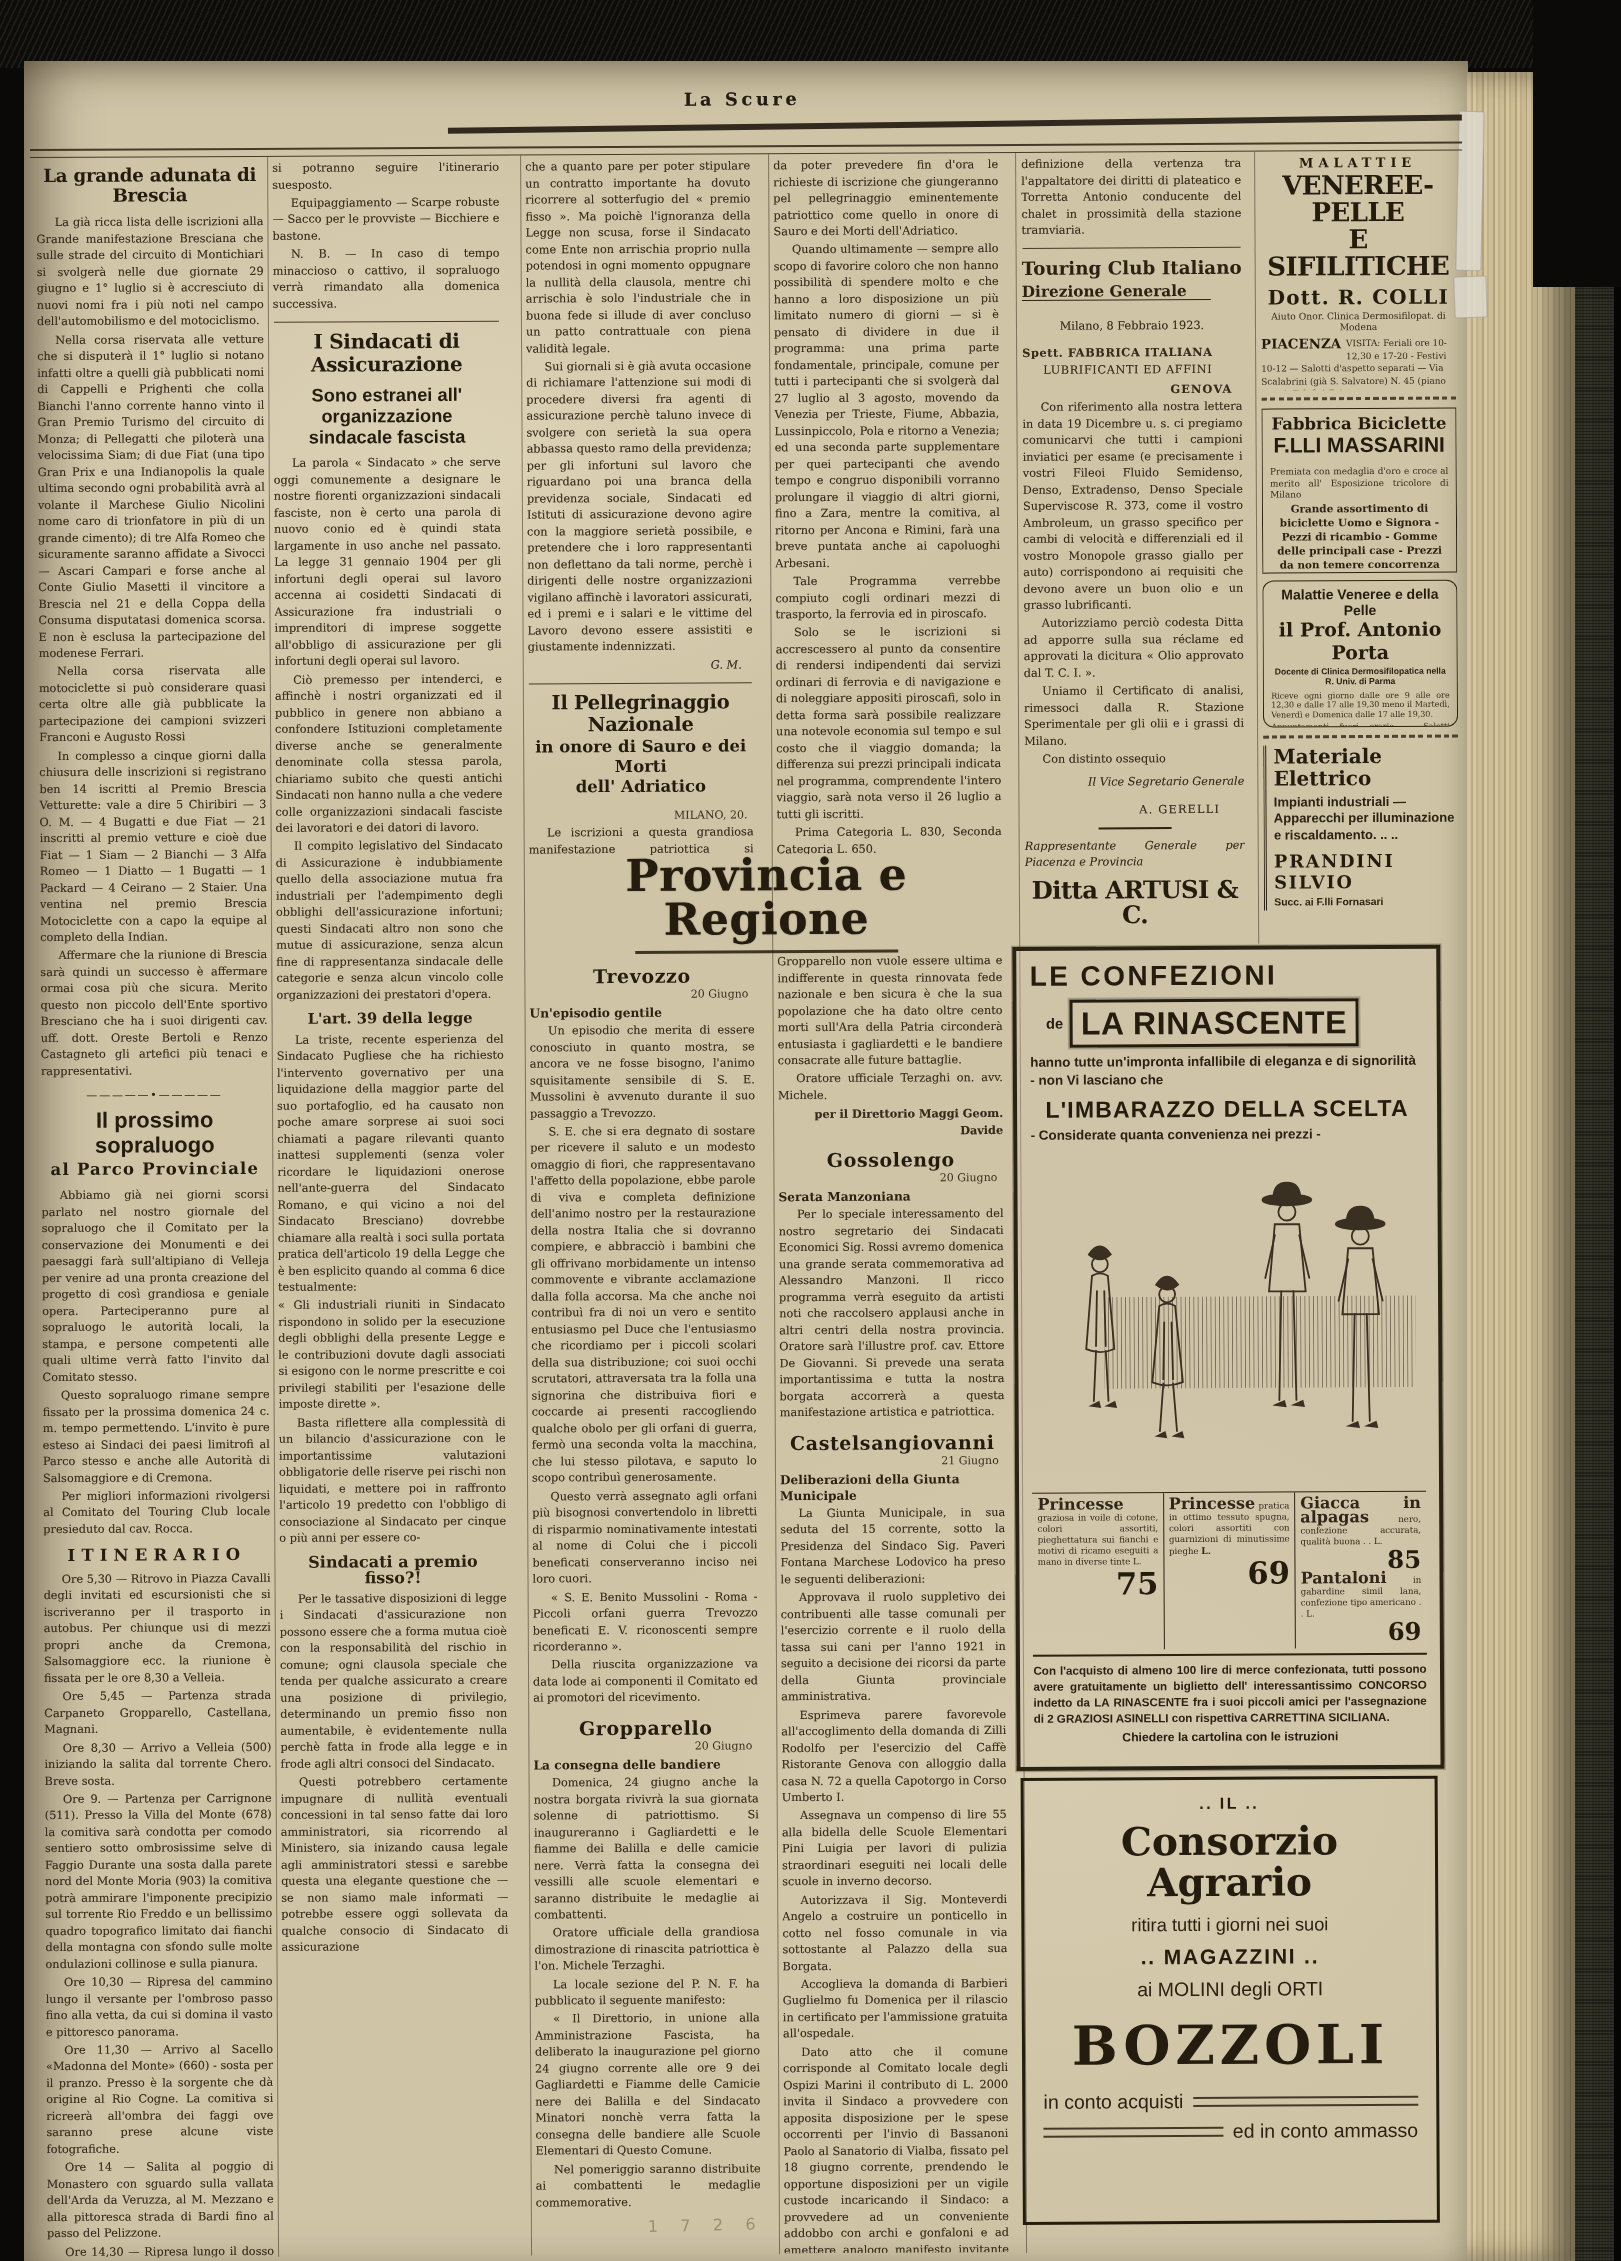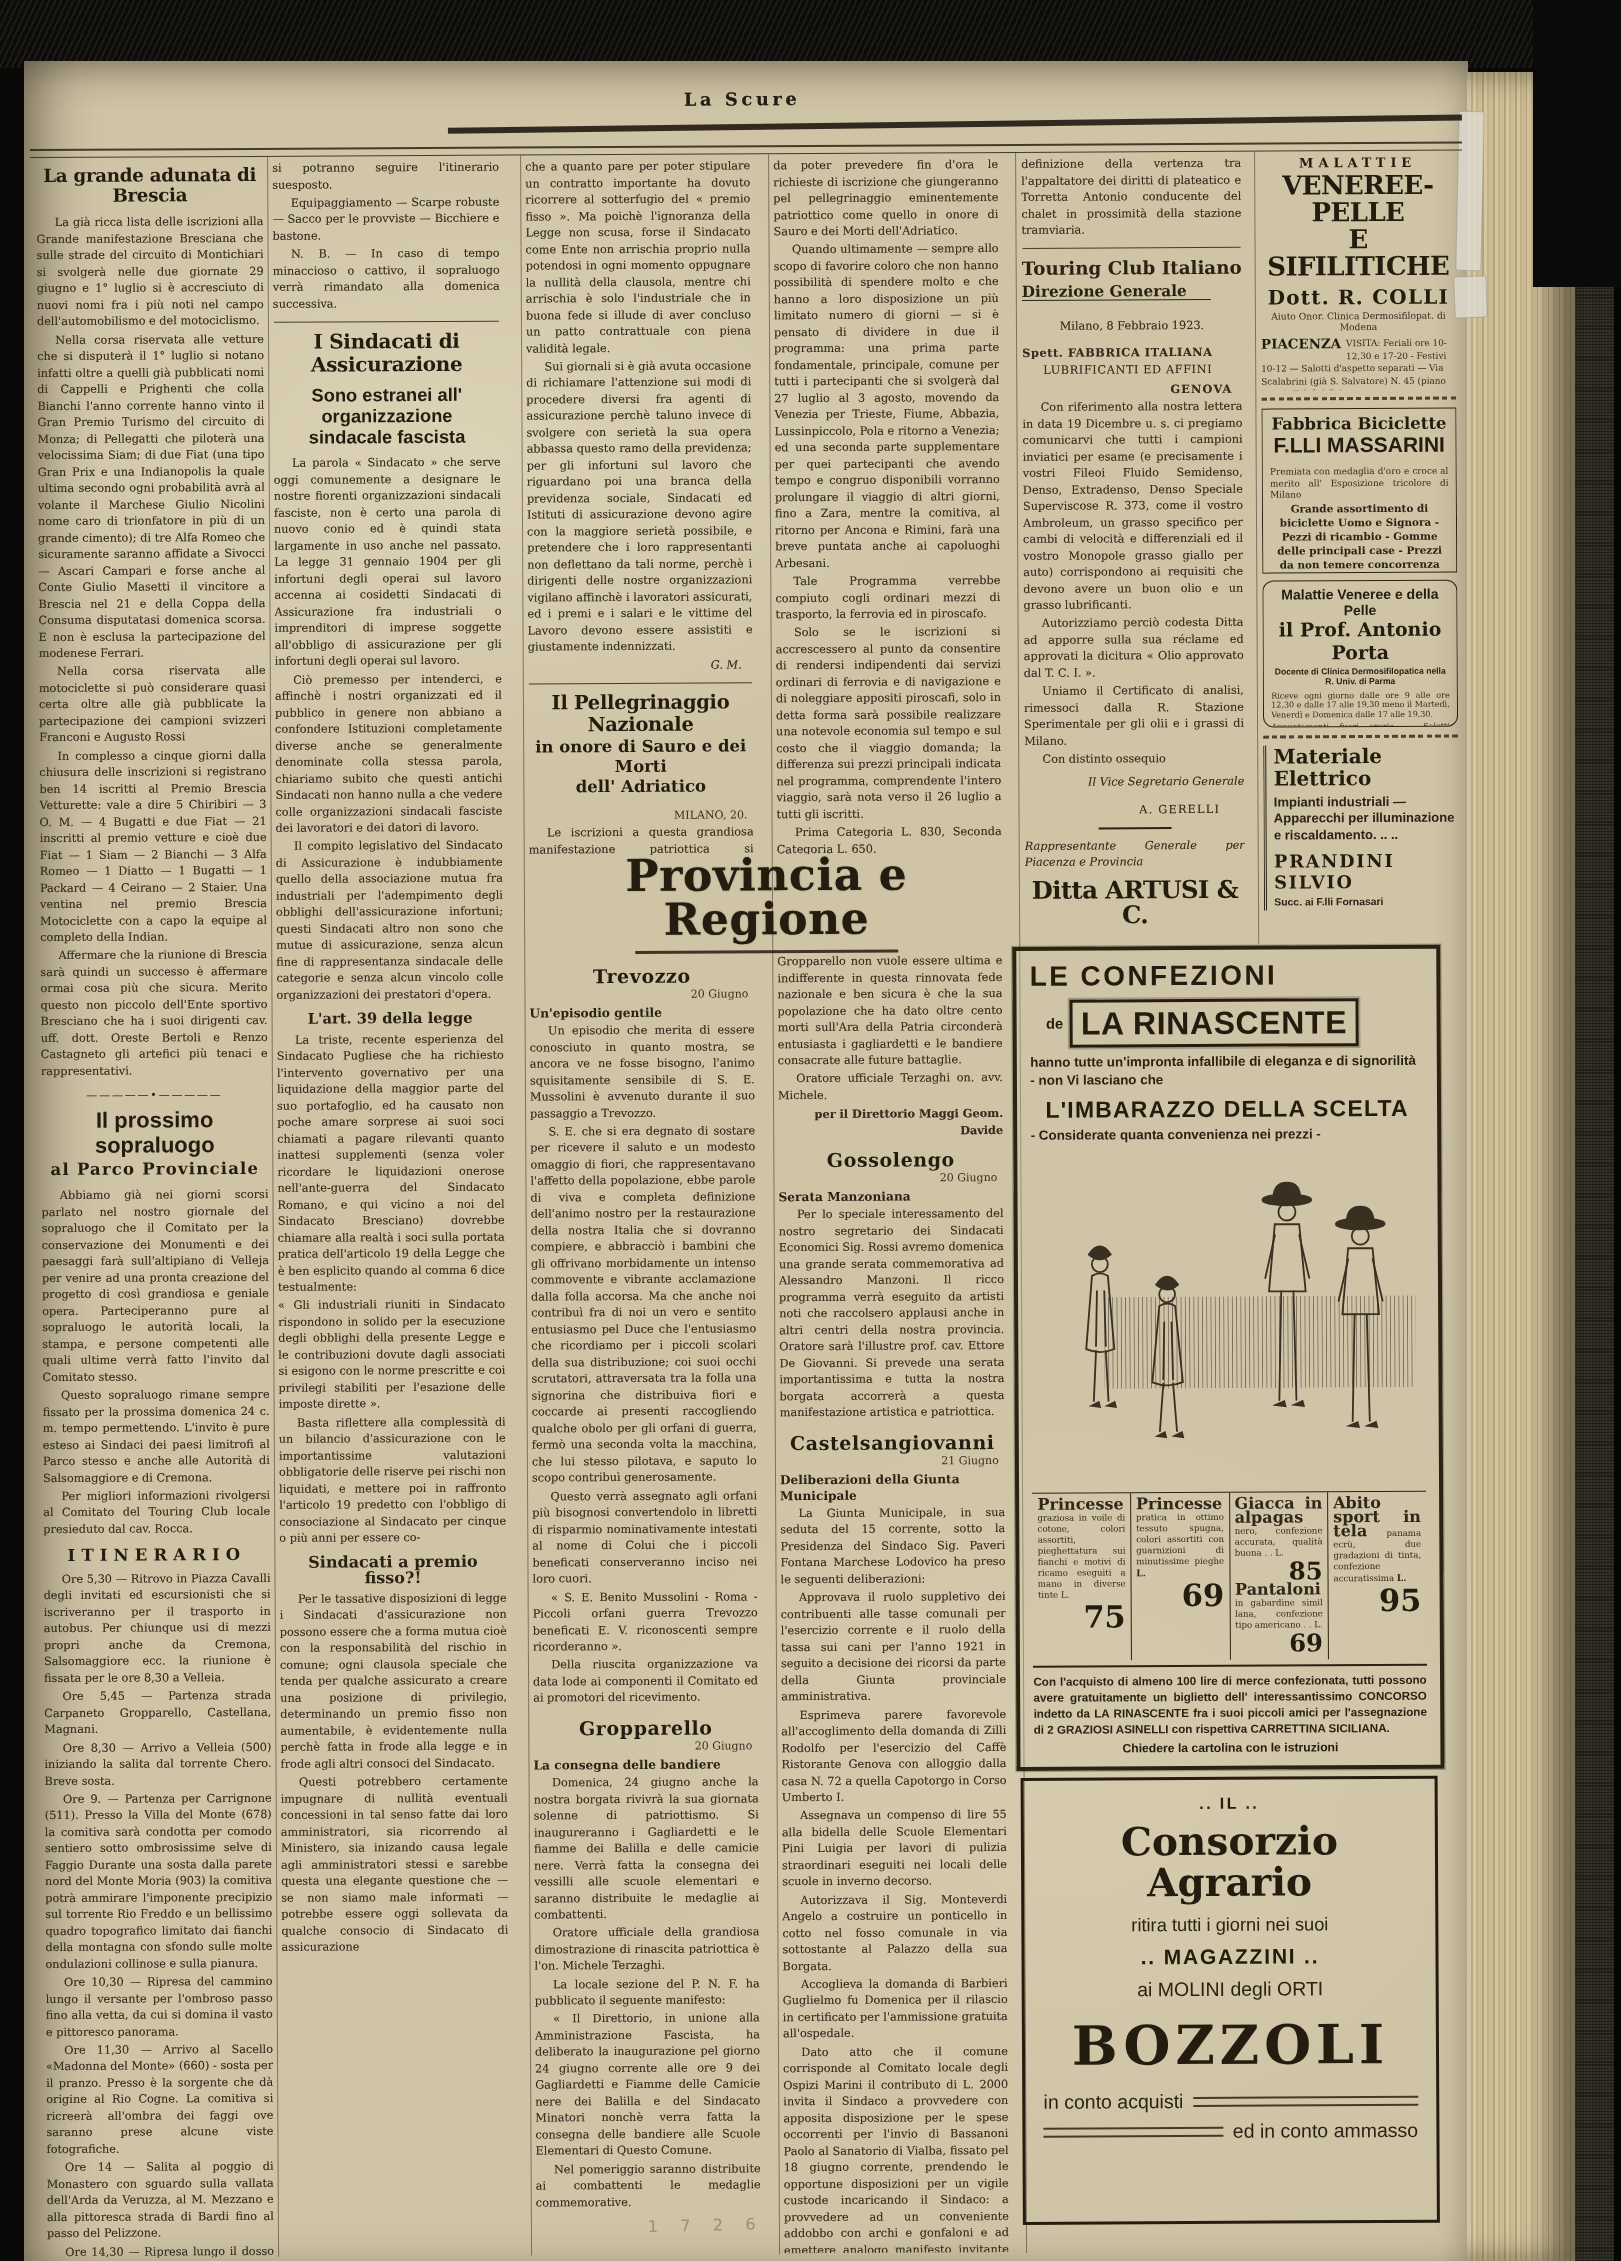--- a/index.html
+++ b/index.html
@@ -365,26 +365,20 @@
             <span class="pprice">69</span>
           </div>
           <div class="pcell">
             <span class="pname">Giacca in alpagas</span>
             <span>nero, confezione accurata, qualità buona . . L.</span>
             <span class="pprice" style="font-size:24.4px;">85</span>
             <span class="pname">Pantaloni</span>
             <span>in gabardine simil lana, confezione tipo americano . . L.</span>
             <span class="pprice" style="font-size:24.4px;">69</span>
           </div>
-          <div class="pcell">
-            <span class="pname">Abito sport in tela</span>
-            <span>panama ecrù, due gradazioni di tinta, confezione accuratissima</span>
-            <span class="lit">L.</span>
-            <span class="pprice">95</span>
-          </div>
         </div>
         <div class="conc">Con l'acquisto di almeno 100 lire di merce confezionata, tutti possono avere gratuitamente un biglietto dell' interessantissimo CONCORSO indetto da LA RINASCENTE fra i suoi piccoli amici per l'assegnazione di 2 GRAZIOSI ASINELLI con rispettiva CARRETTINA SICILIANA.</div>
         <div class="chied">Chiedere la cartolina con le istruzioni</div>
       </div>
     </div>
 
     <div class="cons">
       <div class="cons-il">.. IL ..</div>
       <div class="cons-h">Consorzio Agrario</div>
       <div class="cons-l">ritira tutti i giorni nei suoi</div>

